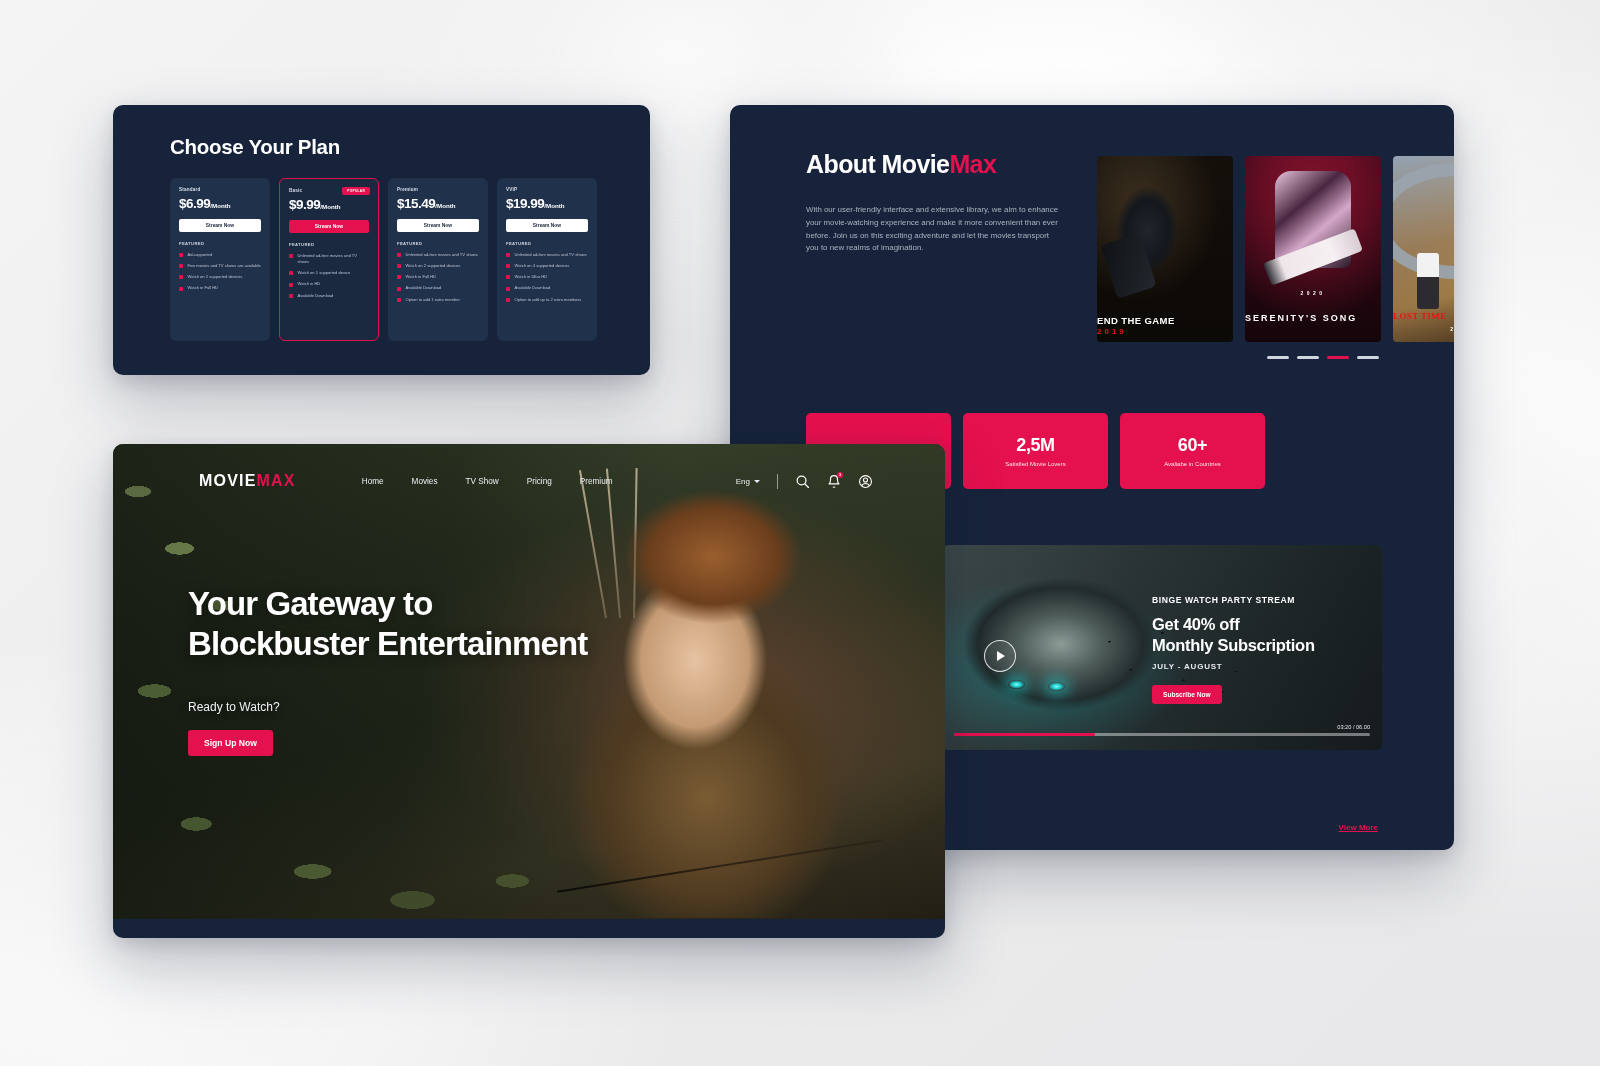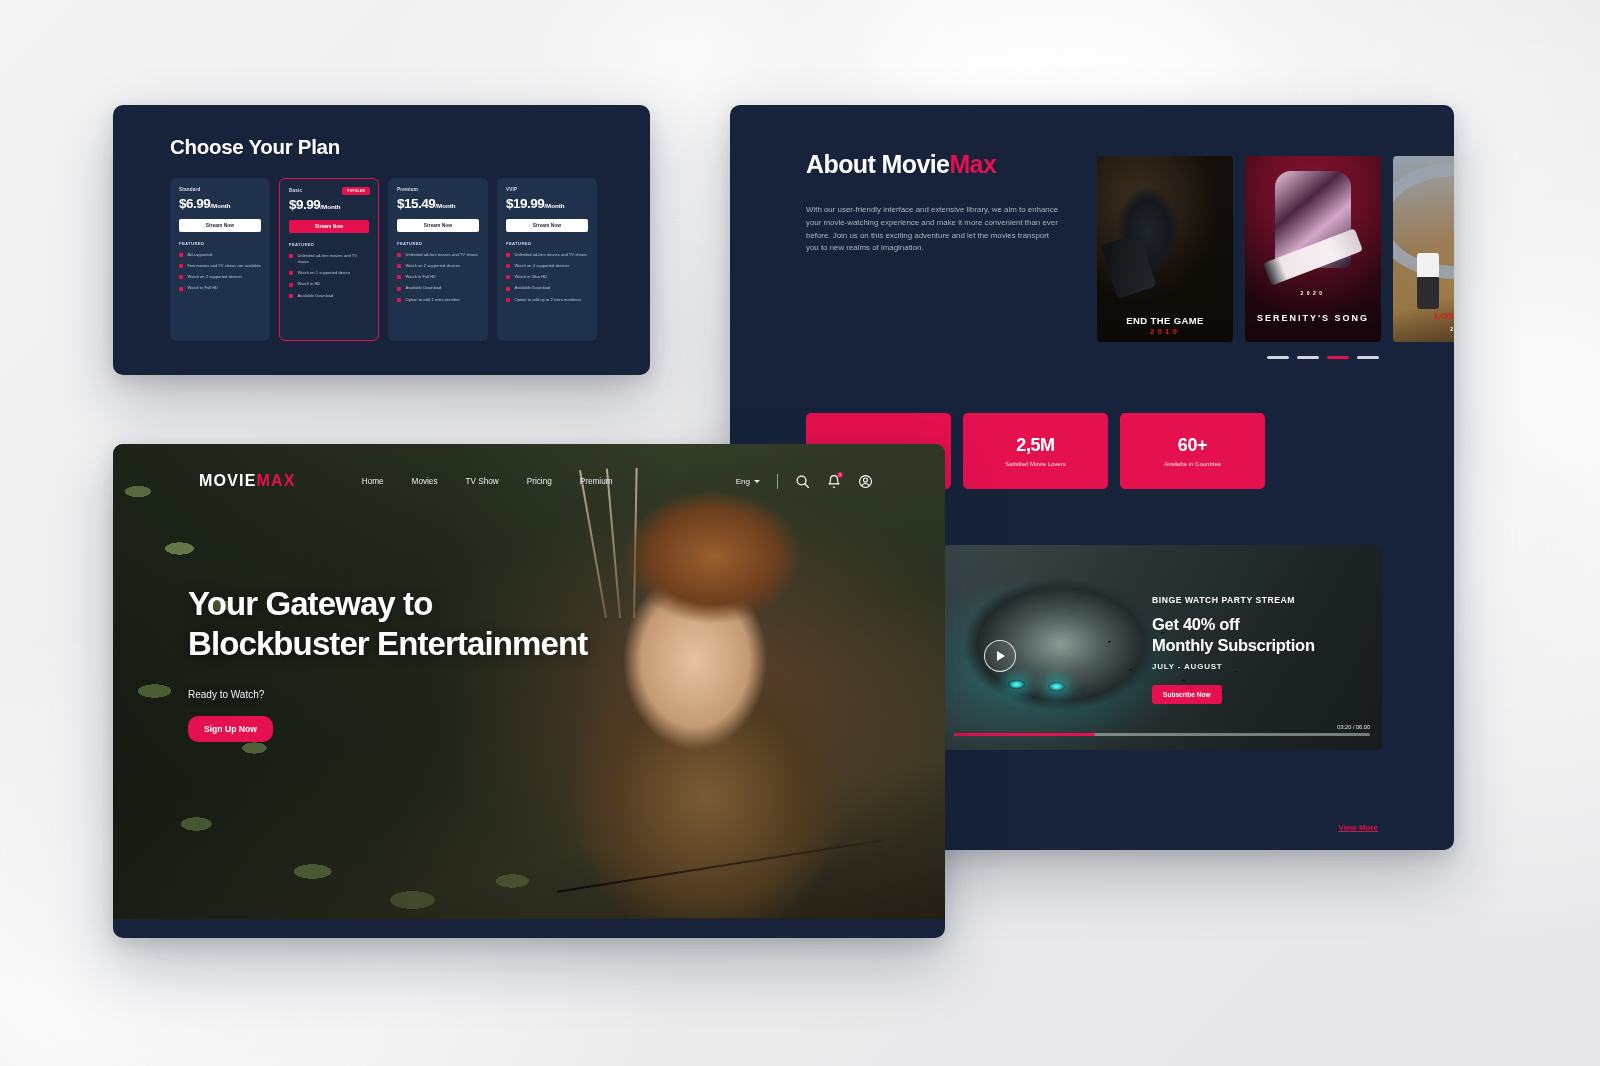--- a/index.html
+++ b/index.html
@@ -89,21 +89,21 @@
     position:absolute; left:76px; top:45px;
     font-size:25px; font-weight:800; color:#fff; letter-spacing:-.6px;
   }
   .about-title .accent { color:#e5104e; }
   .about-body { position:absolute; left:76px; top:99px; width:253px; }
   .about-body p { font-size:7.9px; line-height:1.62; color:#aab3c2; margin-bottom:10px; }
 
   .about-carousel { position:absolute; left:367px; top:51px; display:flex; gap:12px; }
   .poster { width:136px; height:186px; border-radius:4px; overflow:hidden; position:relative; flex:0 0 auto; }
   .poster .cap {
-    position:absolute; left:0; right:0; bottom:16px; text-align:center;
+    position:absolute; left:0; right:0; bottom:16px; 
     color:#fff; font-weight:800; letter-spacing:.4px;
   }
 
   
   .poster.p1 { background:
       linear-gradient(180deg, rgba(0,0,0,.12), rgba(0,0,0,.45)),
       radial-gradient(60% 50% at 30% 28%, #4a3a25 0%, #2d2317 60%, #16110b 100%),
       linear-gradient(160deg,#6b5536 0%, #3a2d1c 55%, #141009 100%); }
   .poster.p1::before{content:"";position:absolute;left:14%;top:16%;width:46%;height:48%;
       background:radial-gradient(closest-side,#20252b 0%, #14181d 70%, rgba(0,0,0,0) 100%);border-radius:50% 50% 45% 45%;}
@@ -255,23 +255,23 @@
   .divider { width:1px; height:15px; background:rgba(255,255,255,.5); }
   .icon-btn { cursor:pointer; position:relative; display:flex; align-items:center; }
   .badge-dot { position:absolute; right:-2px; top:-2px; width:6px; height:6px; border-radius:50%;
     background:#e5104e; color:#fff; font-size:3.6px; display:flex; align-items:center; justify-content:center; font-weight:700;}
 
   .hero-copy { position:absolute; left:75px; top:140px; width:420px; }
   .hero-h {
     font-size:33px; font-weight:800; color:#fff; line-height:1.20; letter-spacing:-.9px;
     text-shadow:0 2px 14px rgba(0,0,0,.45);
   }
-  .hero-sub { margin-top:26px; font-size:10px; color:#eef1f5; text-shadow:0 1px 8px rgba(0,0,0,.5); }
+  .hero-sub { margin-top:37px; font-size:12px; color:#eef1f5; text-shadow:0 1px 8px rgba(0,0,0,.5); }
   .hero-btn {
-    margin-top:16px; background:#e5104e; color:#fff; border:none; border-radius:10px;
+    margin-top:16px; background:#e5104e; color:#fff; border:none; border-radius:3px;
     font-size:8.6px; font-weight:600; padding:8px 16px; cursor:pointer;
     font-family:"Liberation Sans", sans-serif;
   }
 
   .values { position:absolute; left:0; right:12px; top:533px; text-align:right;
     font-size:26px; font-weight:800; color:#fff; letter-spacing:-.6px; }
   .values .accent { color:#e5104e; }
 </style>
 </head>
 <body>

